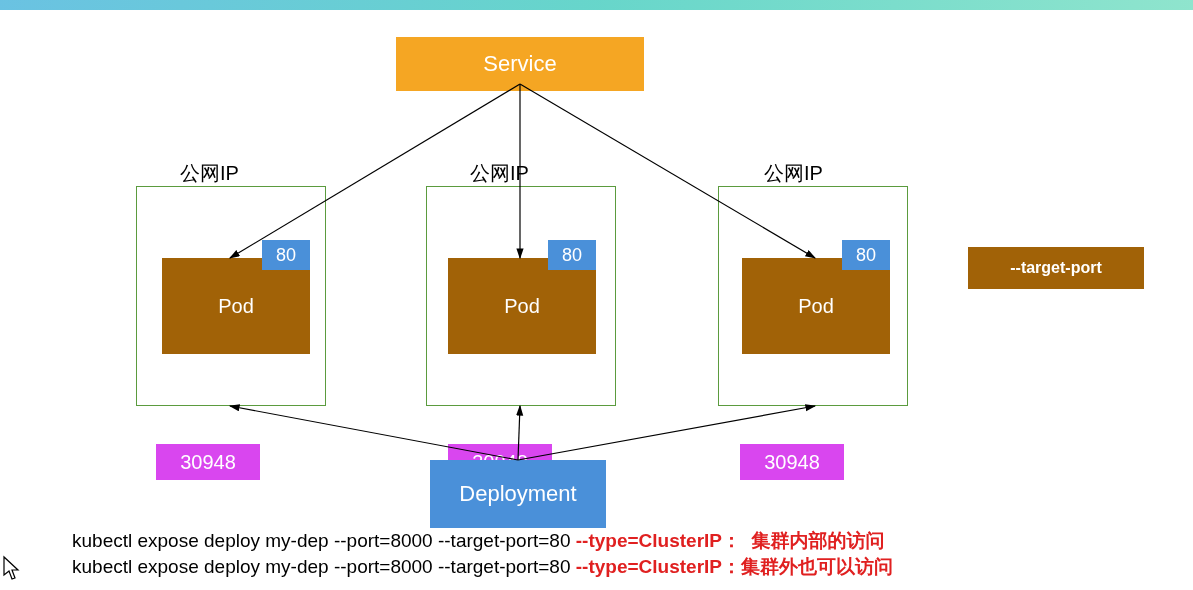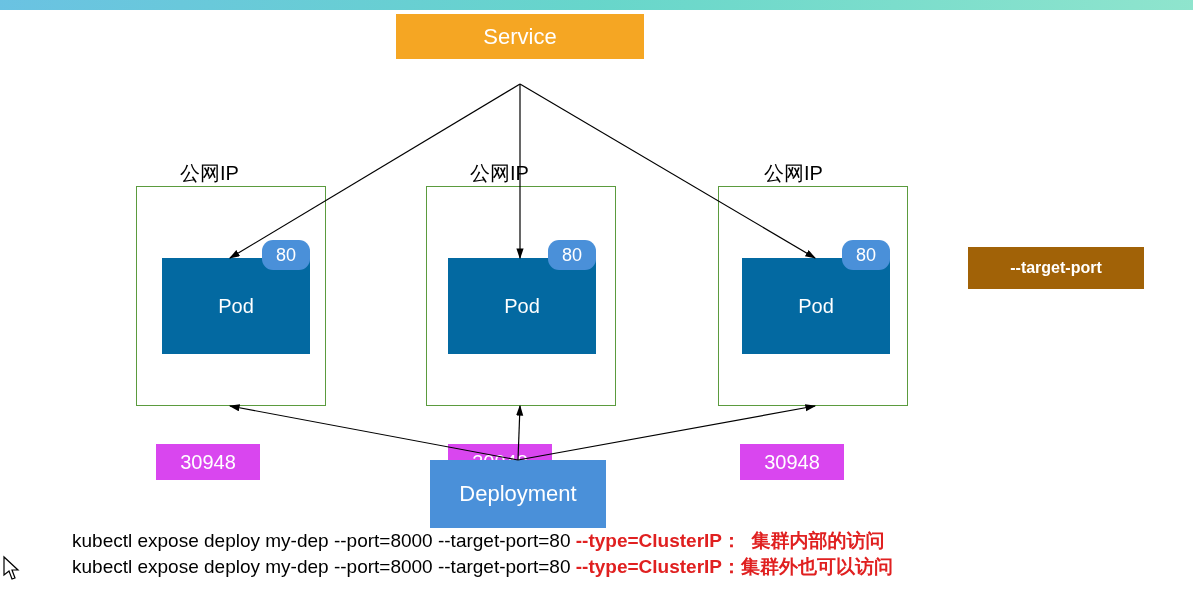--- a/index.html
+++ b/index.html
@@ -55,29 +55,28 @@
     background: #fff;
     box-sizing: border-box;
   }
   .node-label {
     position: absolute;
     font-size: 20px;
     color: #000;
     font-weight: 500;
   }
   .pod-box {
-    background: #0369a1;
+    background: #a16207;
     color: #fff;
     font-size: 20px;
   }
   .pod-port {
     background: #4a90d9;
     color: #fff;
     font-size: 18px;
-    border-radius: 11px;
   }
   .node-port {
     background: #d946ef;
     color: #fff;
     font-size: 20px;
     margin-top: 48px;
   }
   svg.arrows {
     position: absolute;
     inset: 0;
@@ -105,21 +104,21 @@
     pointer-events: none;
   }
 </style>
 </head>
 <body>
 
 <div class="top-bar"></div>
 
 <div class="stage">
 
-  <div class="box service-box" id="service-box" style="left: 396px; top: 14px; width: 248px; height: 45px;">
+  <div class="box service-box" id="service-box" style="left: 396px; top: 37px; width: 248px; height: 54px;">
     <span>Service</span>
   </div>
 
   <div id="nodes-layer">
       <div class="node-outline" style="left: 136px; top: 186px; width: 190px; height: 220px;"></div>
       <div class="node-label" style="left: 180px; top: 160px;">公网IP</div>
       <div class="node-outline" style="left: 426px; top: 186px; width: 190px; height: 220px;"></div>
       <div class="node-label" style="left: 470px; top: 160px;">公网IP</div>
       <div class="node-outline" style="left: 718px; top: 186px; width: 190px; height: 220px;"></div>
       <div class="node-label" style="left: 764px; top: 160px;">公网IP</div>

